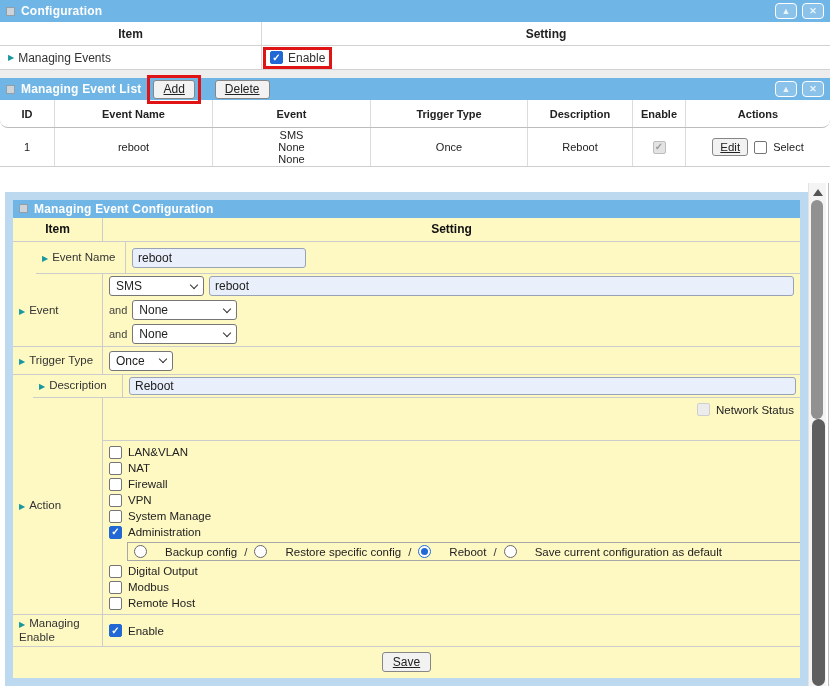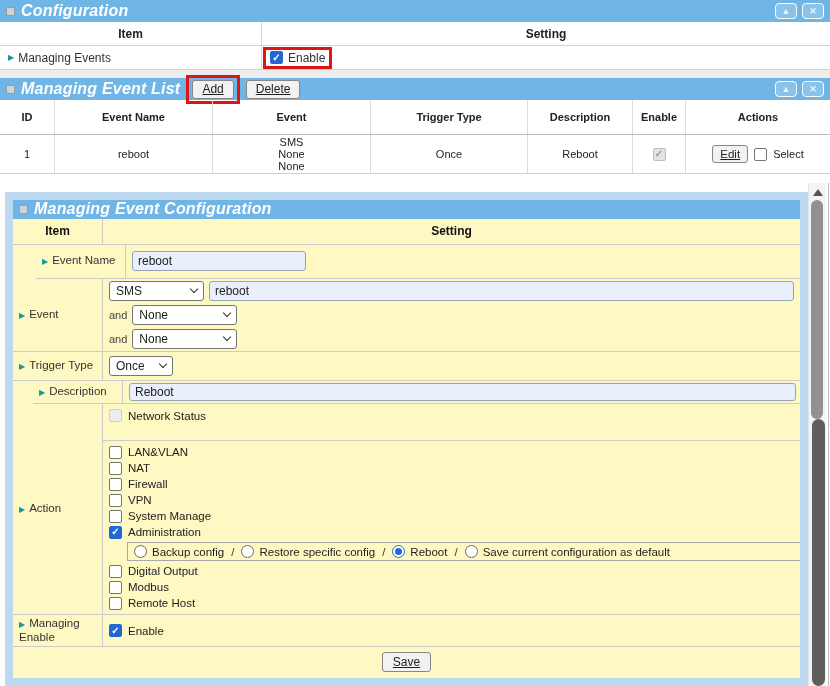--- a/index.html
+++ b/index.html
@@ -10,21 +10,21 @@
     background:#ffffff; color:#222;
   }
   .stage { position:relative; width:830px; height:686px; }
 
   
   .pheader {
     height:22px; background:#6fb5e6;
     display:flex; align-items:center; gap:6px; padding:0 6px;
   }
   .sq { width:9px; height:9px; background:#ccd4d9; border:1px solid #8fa0ab; flex:none; }
-  .ptitle { color:#fff; font-weight:bold; font-size:16px; letter-spacing:.2px;font-style:italic; }
+  .ptitle { color:#fff; font-weight:bold; font-size:12px; letter-spacing:.2px; }
   .pbtns { margin-left:auto; display:flex; gap:5px; }
   .pbtn {
     width:22px; height:16px; background:#8ac2ea; border:1px solid #ffffff;
     border-radius:4px; color:#e9f4fb; font-size:9px; font-weight:bold;
     display:flex; align-items:center; justify-content:center; cursor:pointer;
   }
 
   
   .btn {
     background:#f2f2f2; border:1px solid #868686; border-radius:3px;
@@ -69,21 +69,21 @@
   .cfg-head { height:24px; font-weight:bold; font-size:12px; }
   .cfg-item { width:262px; border-right:1px solid #d8d8d8; display:flex; align-items:center; justify-content:center; }
   .cfg-set  { flex:1; display:flex; align-items:center; justify-content:center; }
   .cfg-row  { height:24px; font-size:12px; color:#333; }
   .cfg-row .cfg-item { justify-content:flex-start; padding-left:8px; font-weight:normal; }
   .cfg-row .cfg-set  { justify-content:flex-start; padding-left:1px; font-weight:normal; }
 
   .gap { height:8px; background:#ededed; }
 
   
-  .lthead { display:flex; height:35px; border-bottom:1px solid #bdbdbd; font-size:11px; font-weight:bold; }
+  .lthead { display:flex; height:28px; border-bottom:1px solid #bdbdbd; font-size:11px; font-weight:bold;border-radius:8px; }
   .lthead > div, .lrow > div {
     display:flex; align-items:center; justify-content:center; border-right:1px solid #dcdcdc;
   }
   .lthead > div:last-child, .lrow > div:last-child { border-right:none; }
   .lrow { display:flex; height:39px; border-bottom:1px solid #cfcfcf; font-size:11px; }
   .w0{width:55px}.w1{width:158px}.w2{width:158px}.w3{width:157px}.w4{width:105px}.w5{width:53px}.w6{width:144px}
   .evlines { display:flex; flex-direction:column; align-items:center; line-height:12px; }
   .actions-cell { gap:6px; }
   .btn-sm { height:18px; padding:0 7px; font-size:11.5px; }
 
@@ -105,27 +105,27 @@
   .ihead .ival { align-items:center; font-size:12px; font-weight:bold; color:#111; }
   .r-name { height:40px;margin-left:23px; }
   .r-event { height:73px; }
   .r-trig { height:34px; }
   .r-desc { height:24px;margin-left:20px; }
   .r-desc .ival { padding:2px 4px 2px 6px; }
   .line { display:flex; align-items:center; gap:5px; margin:2px 0; }
   .and { font-size:11px; color:#444; flex:none; }
   .evt-input { flex:1; min-width:0; }
   .r-action .ival { padding:0; }
-  .ns { display:flex; align-items:center; gap:6px; padding:5px 6px 18px; border-bottom:1px solid #ccc; font-size:11.5px; }
+  .ns { display:flex; align-items:center; gap:6px; padding:5px 6px 24px; border-bottom:1px solid #ccc; font-size:11.5px;justify-content:flex-end; }
   .cbl { display:flex; align-items:center; gap:6px; padding:1.5px 6px; font-size:11.5px; }
   .radiobox {
     margin:2px 0 2px 24px; border:1px solid #a8a8a8; border-right:none;
     padding:2px 6px; display:flex; align-items:center; gap:5px; font-size:11.5px;
   }
-  .radiobox .ritem { display:flex; align-items:center; gap:5px; }
+  .radiobox .ritem { display:flex; align-items:center; gap:18px; }
   .rsep { color:#333; margin:0 2px; }
   .r-me { height:32px; }
   .srow { display:flex; justify-content:center; padding:5px 0 6px; border-bottom:none; }
   .save { height:20px; font-size:12px; padding:4px 10px; }
 
   
   .sbar { position:absolute; left:808px; top:183px; width:18px; height:503px; background:#f4f4f4; border-left:1px solid #e3e3e3; }
   .sarrow { position:absolute; left:4px; top:6px; width:0; height:0;
             border-left:5px solid transparent; border-right:5px solid transparent; border-bottom:7px solid #555; }
   .sthumb1 { position:absolute; left:2px; top:17px; width:12px; height:219px; background:#919191; border-radius:7px; }
@@ -170,21 +170,21 @@
 
   <div class="gap"></div>
 
   <section>
     <div class="pheader">
       <span class="sq"></span>
       <span class="ptitle">Managing Event List</span>
       <span class="hl-btn">
         <button class="btn">Add</button>
       </span>
-      <button class="btn" style="margin-left:0">Delete</button>
+      <button class="btn" style="margin-left:8px">Delete</button>
       <span class="pbtns">
         <span class="pbtn">
             <span>▲</span>
           </span>
         <span class="pbtn">
             <span>✕</span>
           </span>
       </span>
     </div>
     <div class="lthead">

